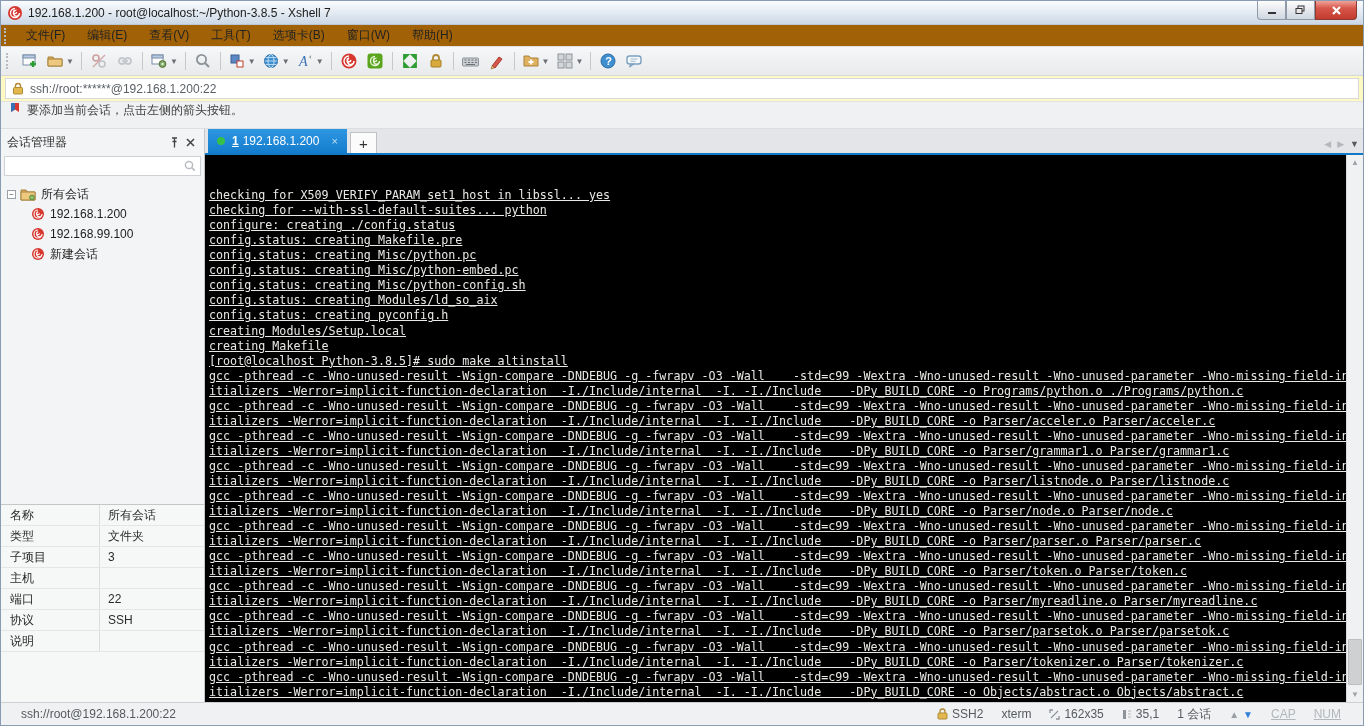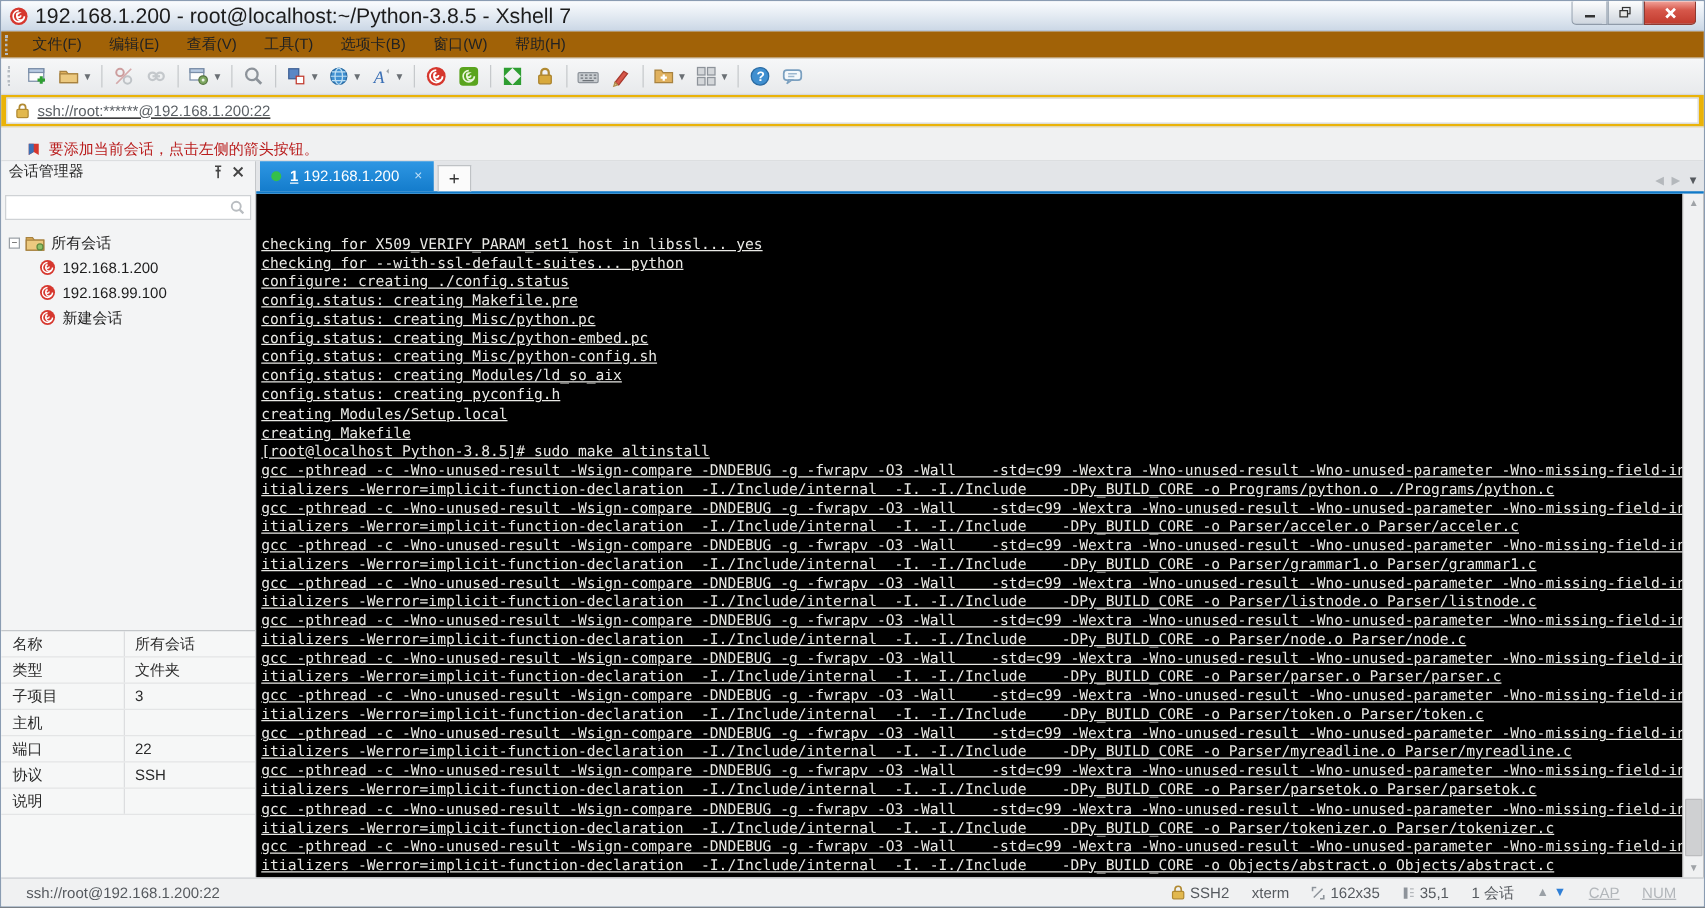--- a/index.html
+++ b/index.html
@@ -3,52 +3,52 @@
 <meta charset="utf-8">
 <style>
   * { box-sizing: border-box; margin:0; padding:0; }
   html,body { width:1364px; height:726px; overflow:hidden; }
   body { font-family:"Liberation Sans",sans-serif; font-size:12px; background:#e9edf2; }
   .window { width:1364px; height:726px; display:flex; flex-direction:column; border:1px solid #8a9cb2; }
 
   
   .titlebar { height:24px; flex:0 0 24px; background:linear-gradient(#fafcfe,#dfe7f0 60%,#ccd8e6); display:flex; align-items:center; padding-left:6px; border-bottom:1px solid #b9c6d6; position:relative; }
   .app-icon { width:16px; height:16px; margin-right:5px; }
-  .title-text { color:#1c1c1c; font-size:17px; }
+  .title-text { color:#1c1c1c; font-size:12px; }
   .win-controls { position:absolute; right:6px; top:0; display:flex; }
   .win-btn { width:29px; height:19px; display:flex; align-items:center; justify-content:center; border:1px solid #8f9aa8; border-top:none; background:linear-gradient(#fdfdfd,#cfd6df); }
   .win-btn:first-child { border-radius:0 0 0 4px; }
   .win-btn.close { background:linear-gradient(#f2a39a,#d6574a 40%,#c23b2e); border-color:#8d3a31; border-radius:0 0 4px 0; width:42px; }
 
   
   .menubar { height:22px; flex:0 0 22px; background:#a16207; display:flex; align-items:center; border-bottom:1px solid #e0e0e0; }
   .drag-handle { width:5px; height:16px; margin:0 6px 0 3px; border-left:2px dotted #b6bcc2; }
   .menu-item { padding:2px 11px; color:#222; cursor:default; }
 
   
   .toolbar { height:29px; flex:0 0 29px; background:linear-gradient(#f6f7f8,#e8eaec); display:flex; align-items:center; border-bottom:1px solid #d6d8da; padding-left:2px; }
   .tb-btn { height:24px; min-width:24px; display:flex; align-items:center; justify-content:center; margin:0 1px; border-radius:2px; padding:0 2px; }
   .tb-sep { width:1px; height:18px; background:#c6c9cc; margin:0 4px; }
   .caret { font-size:8px; color:#6a6f74; margin-left:2px; }
 
   
-  .addressbar { height:26px; flex:0 0 26px; background:#eab308; display:flex; border-bottom:1px solid #e2e2e2; padding:2px 4px;text-decoration:underline; }
+  .addressbar { height:26px; flex:0 0 26px; background:#fef9c3; display:flex; border-bottom:1px solid #e2e2e2; padding:2px 4px; }
   .address-input { flex:1; height:21px; background:#fff; border:1px solid #d6d9dc; display:flex; align-items:center; padding:0 6px; color:#5a5f64; }
   .address-input .lock { margin-right:6px; }
 
   
-  .infobar { height:27px; flex:0 0 27px; background:#f0f1f2; display:flex; align-items:flex-end; padding-left:20px; border-bottom:1px solid #dcdee0; color:#b91c1c; }
+  .infobar { height:27px; flex:0 0 27px; background:#f0f1f2; display:flex; align-items:flex-start; padding-left:8px; border-bottom:1px solid #dcdee0; color:#404040; }
   .infobar .flag { margin-right:6px; }
 
   
   .main { flex:1; display:flex; min-height:0; }
 
   
   .left-panel { width:204px; flex:0 0 204px; background:#f3f4f5; border-right:1px solid #c4c7ca; display:flex; flex-direction:column; }
-  .panel-header { height:26px; flex:0 0 26px; display:flex; padding:0 6px; color:#2c2c2c; }
+  .panel-header { height:26px; flex:0 0 26px; display:flex; align-items:center; padding:0 6px; color:#2c2c2c; }
   .panel-header .sp { flex:1; }
   .panel-ic { width:16px; height:16px; display:flex; align-items:center; justify-content:center; color:#444; }
   .searchbox { height:20px; margin:1px 3px 4px 3px; background:#fff; border:1px solid #cfd2d5; display:flex; align-items:center; }
   .searchbox input { flex:1; border:none; outline:none; height:16px; font-size:12px; padding-left:4px; background:transparent; }
   .tree { flex:1; overflow:hidden; padding-top:4px; }
   .tree-row { display:flex; align-items:center; height:20px; color:#1c1c1c; }
   .tree-root { padding-left:6px; }
   .tree-child { padding-left:30px; }
   .expander { width:9px; height:9px; border:1px solid #9aa0a6; background:#fff; font-size:8px; line-height:7px; text-align:center; color:#444; margin-right:4px; }
   .t-icon { margin-right:5px; display:flex; }

